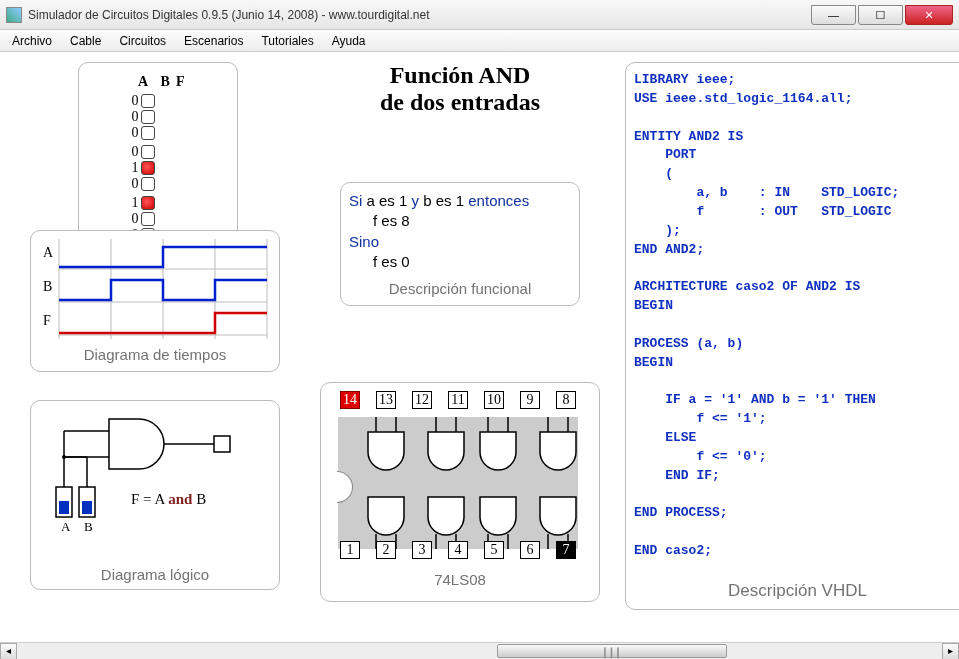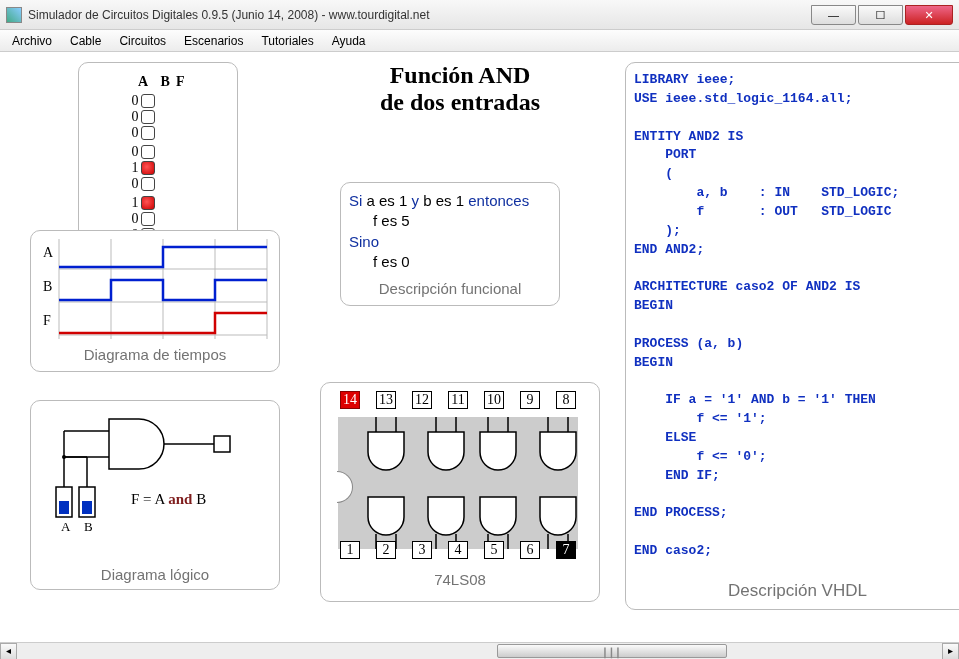--- a/index.html
+++ b/index.html
@@ -308,24 +308,24 @@
       <rect x="43" y="92" width="10" height="13" fill="#0030c0"></rect>
       <text x="22" y="122" font-family="Times New Roman" font-size="13">A</text>
       <text x="45" y="122" font-family="Times New Roman" font-size="13">B</text>
     </svg>
     <div style="position:absolute; left:100px; top:90px;" class="logic-eq">
       <span>F = A </span><span class="and">and</span><span> B</span>
     </div>
     <div class="panel-label" style="position:absolute; bottom:6px; left:0; right:0;">Diagrama lógico</div>
   </div>
 
-  <div class="panel" style="left:340px; top:130px; width:220px;">
+  <div class="panel" style="left:340px; top:130px; width:240px;">
     <div class="func-text">
       <div><span class="kw">Si </span><span>a es 1</span><span class="kw"> y </span><span>b es 1</span><span class="kw"> entonces</span></div>
-      <div style="padding-left:24px;">f es 5</div>
+      <div style="padding-left:24px;">f es 8</div>
       <div class="kw">Sino</div>
       <div style="padding-left:24px;">f es 0</div>
     </div>
     <div class="panel-label" style="margin-top:8px;">Descripción funcional</div>
   </div>
 
   <div class="panel" style="left:320px; top:330px; width:280px; height:220px;">
     <div style="position:relative; width:260px; height:170px; margin:0 auto;">
 
       <div class="pin red" style="left:10px; top:0;">14</div>

